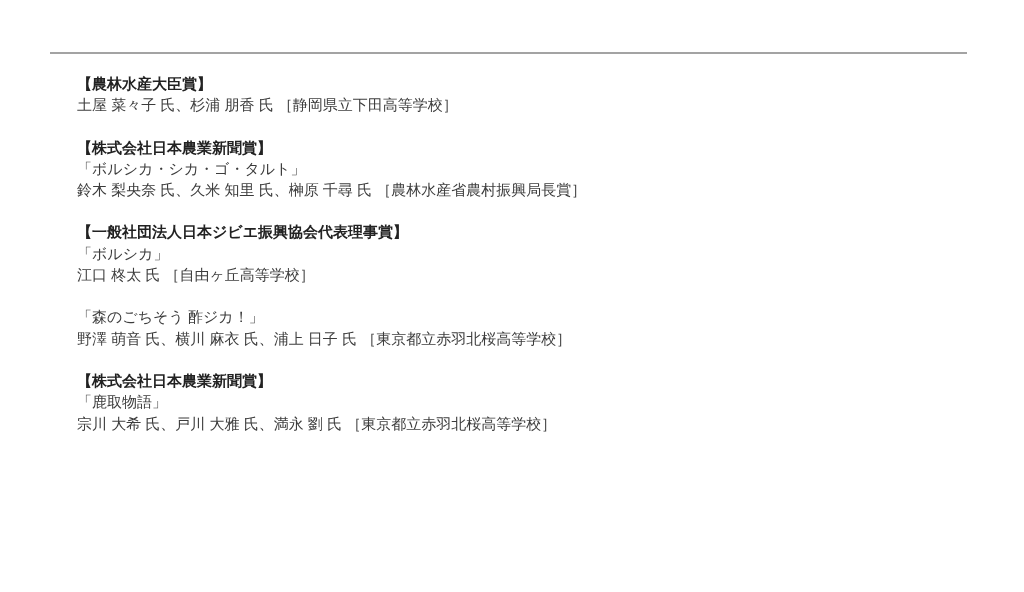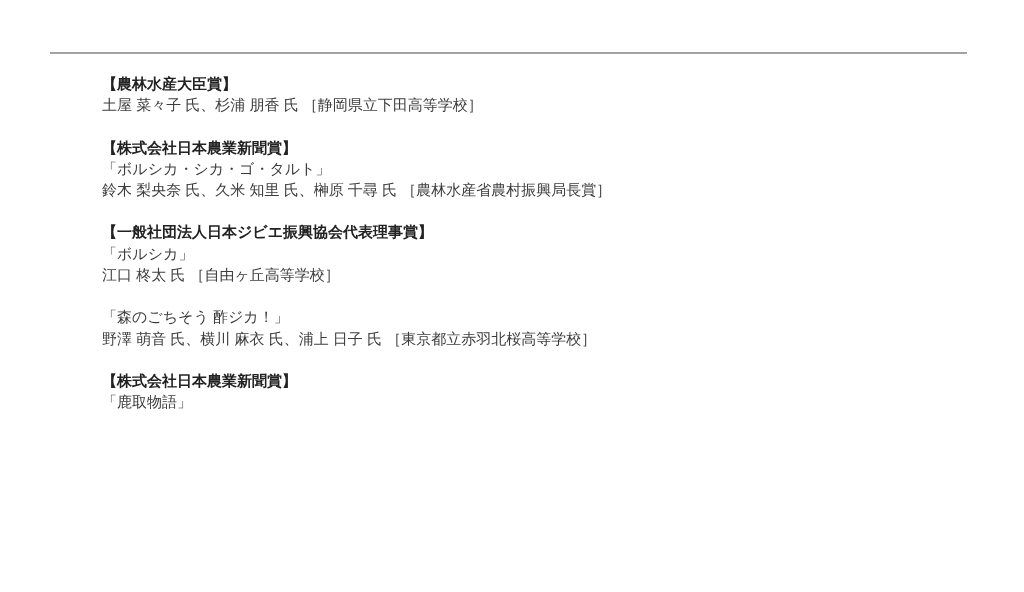--- a/index.html
+++ b/index.html
@@ -30,21 +30,21 @@
     width: 917px;
     height: 2px;
     background: #a3a3a3;
   }
   .awards {
     position: absolute;
     left: 77px;
     top: 73px;
     font-size: 15px;
   }
-  .award-block { margin-bottom: 21px; margin-left: 25px; }
+  .award-block { margin-bottom: 21px; }
   .line {
     height: 21.3px;
     line-height: 21.3px;
     white-space: pre;
   }
   .award-title {
     font-weight: 700;
     color: #222222;
   }
 </style>
@@ -77,16 +77,17 @@
 
 
     <div class="award-block">
       <div class="line dish-name">「森のごちそう 酢ジカ！」</div>
       <div class="line winners-line">野澤 萌音 氏、横川 麻衣 氏、浦上 日子 氏 ［東京都立赤羽北桜高等学校］</div>
     </div>
 
     <div class="award-block">
       <div class="line award-title">【株式会社日本農業新聞賞】</div>
       <div class="line dish-name">「鹿取物語」</div>
+      <div class="line winners-line">宗川 大希 氏、戸川 大雅 氏、満永 劉 氏 ［東京都立赤羽北桜高等学校］</div>
     </div>
 
   </div>
 </div>
 
 </body></html>

